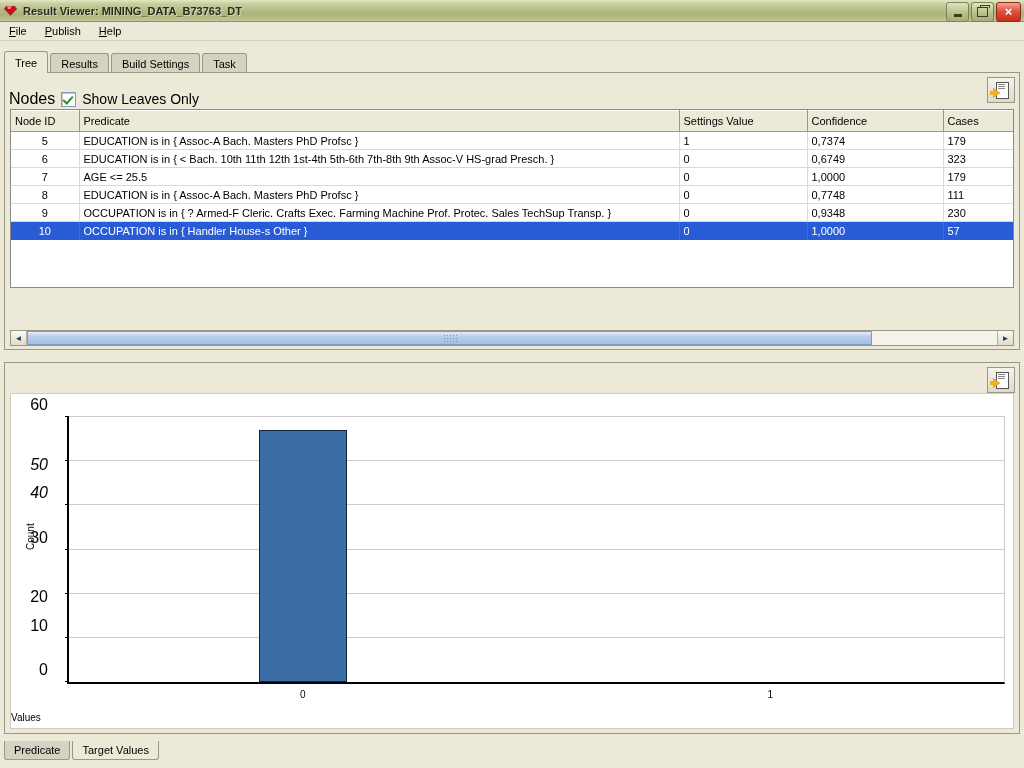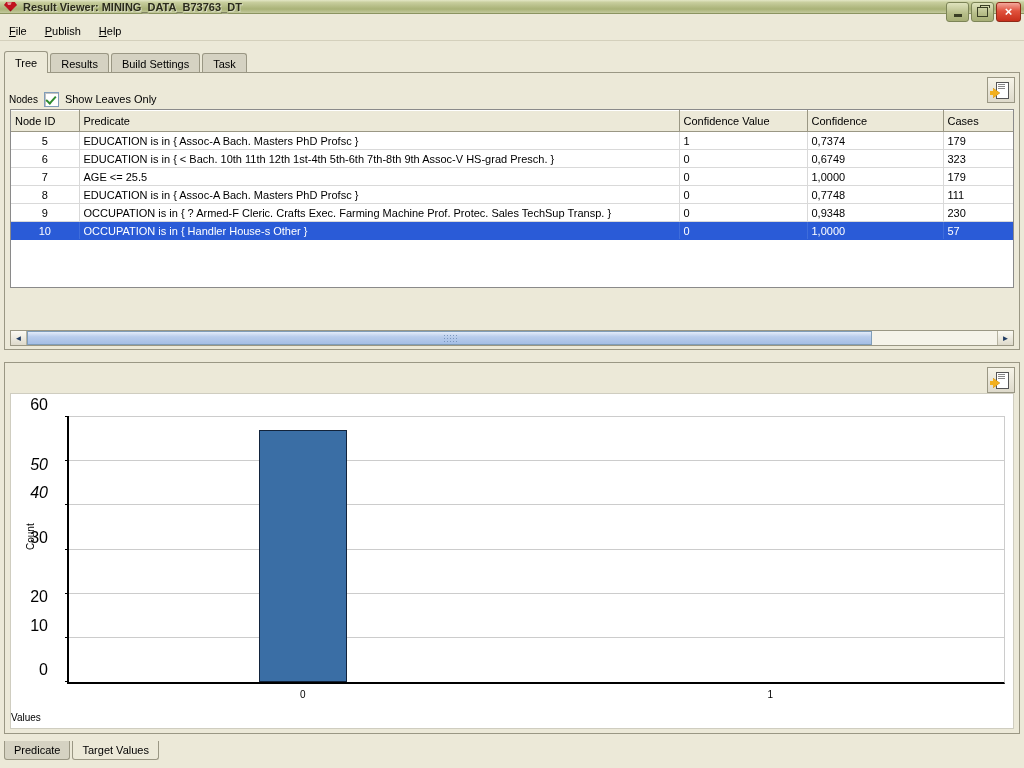--- a/index.html
+++ b/index.html
@@ -12,21 +12,21 @@
     color: #000;
   }
   #app {
     position: relative;
     width: 1024px; height: 768px;
     background: #ece9d8;
   }
 
   
   .titlebar {
-    position: absolute; left: 0; top: 0; width: 1024px; height: 14px;
+    position: absolute; left: 0; top: 0; width: 1024px; height: 22px;
     background: linear-gradient(to bottom, #e3e7c6 0%, #c8ce9e 18%, #b3bb84 52%, #a9b277 70%, #c3c99c 100%);
     border-bottom: 1px solid #8b9460;
     display: flex; align-items: center;
     box-sizing: border-box;
   }
   .title-icon {
     width: 16px; height: 16px; margin-left: 3px; margin-right: 4px;
     flex: 0 0 auto; position: relative;
   }
   .gem {
@@ -106,34 +106,34 @@
   .panel-top {
     position: absolute; left: 4px; top: 72px; width: 1016px; height: 278px;
     background: #ece9d8;
     border: 1px solid #9a9784;
     box-sizing: border-box;
   }
   .nodes-row {
     position: absolute; left: 4px; top: 17px; height: 18px;
     display: flex; align-items: center; gap: 6px;
   }
-  .nodes-label { font-size: 10px; }
+  .nodes-label { font-size: 16px; }
   .chk {
     width: 13px; height: 13px; background: #fff;
     border: 1px solid #7f9db9;
     box-shadow: inset 1px 1px 0 #c3c3c3;
     position: relative;
   }
   .chk:after {
     content: ""; position: absolute; left: 3px; top: 1px;
     width: 4px; height: 8px;
     border: solid #2e8b2e; border-width: 0 2px 2px 0;
     transform: rotate(42deg);
   }
-  .chk-label { font-size: 11px; text-align: right; }
+  .chk-label { font-size: 14px; text-align: right; }
 
   .export-btn {
     position: absolute; width: 26px; height: 24px;
     border: 1px solid #9a9784;
     background: linear-gradient(to bottom, #f6f4e8, #dedacb);
     display: flex; align-items: center; justify-content: center;
   }
   .export-btn.top { right: 4px; top: 4px; }
   .doc-ico { position: relative; width: 16px; height: 16px; }
   .doc-ico .page {
@@ -342,21 +342,21 @@
           <col class="col-node">
             <col class="col-pred">
             <col class="col-pv">
             <col class="col-conf">
             <col class="col-cases">
         </colgroup>
         <thead>
           <tr>
             <th>Node ID</th>
             <th>Predicate</th>
-            <th>Confidence Value</th>
+            <th>Settings Value</th>
             <th>Confidence</th>
             <th>Cases</th>
           </tr>
         </thead>
         <tbody>
           <tr>
             <td class="nodeid">5</td>
             <td>EDUCATION is in { Assoc-A Bach. Masters PhD Profsc }</td>
             <td>1</td>
             <td>0,7374</td>

